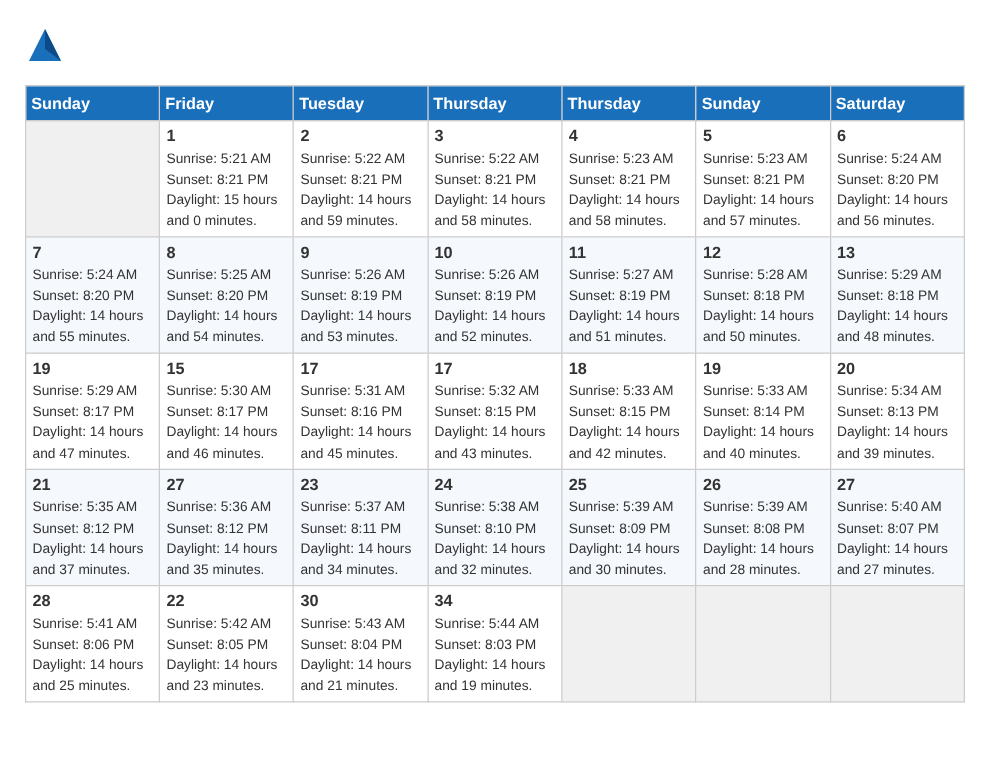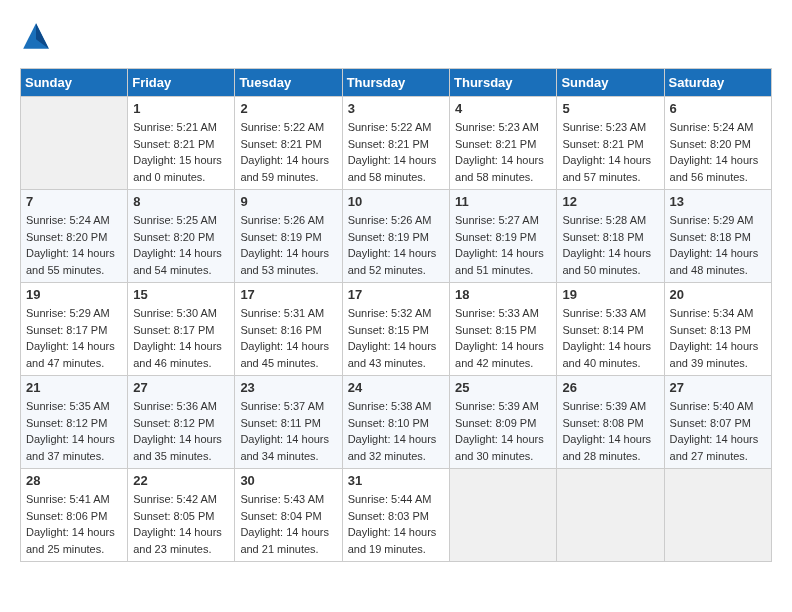--- a/index.html
+++ b/index.html
@@ -244,21 +244,21 @@
         </td>
         <td>
           <span class="day-number">22</span>
           <div class="day-info">Sunrise: 5:42 AM<br>Sunset: 8:05 PM<br>Daylight: 14 hours<br>and 23 minutes.</div>
         </td>
         <td>
           <span class="day-number">30</span>
           <div class="day-info">Sunrise: 5:43 AM<br>Sunset: 8:04 PM<br>Daylight: 14 hours<br>and 21 minutes.</div>
         </td>
         <td>
-          <span class="day-number">31</span>
+          <span class="day-number">34</span>
           <div class="day-info">Sunrise: 5:44 AM<br>Sunset: 8:03 PM<br>Daylight: 14 hours<br>and 19 minutes.</div>
         </td>
         <td class="empty-cell"></td>
         <td class="empty-cell"></td>
         <td class="empty-cell"></td>
       </tr>
     </tbody>
 </table>
 
 </body></html>

